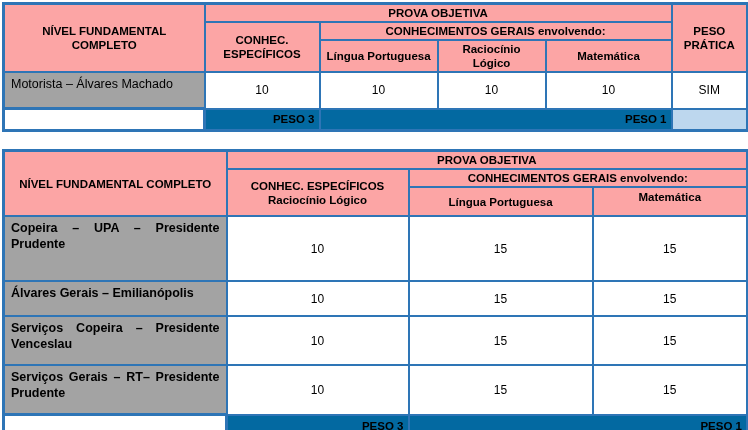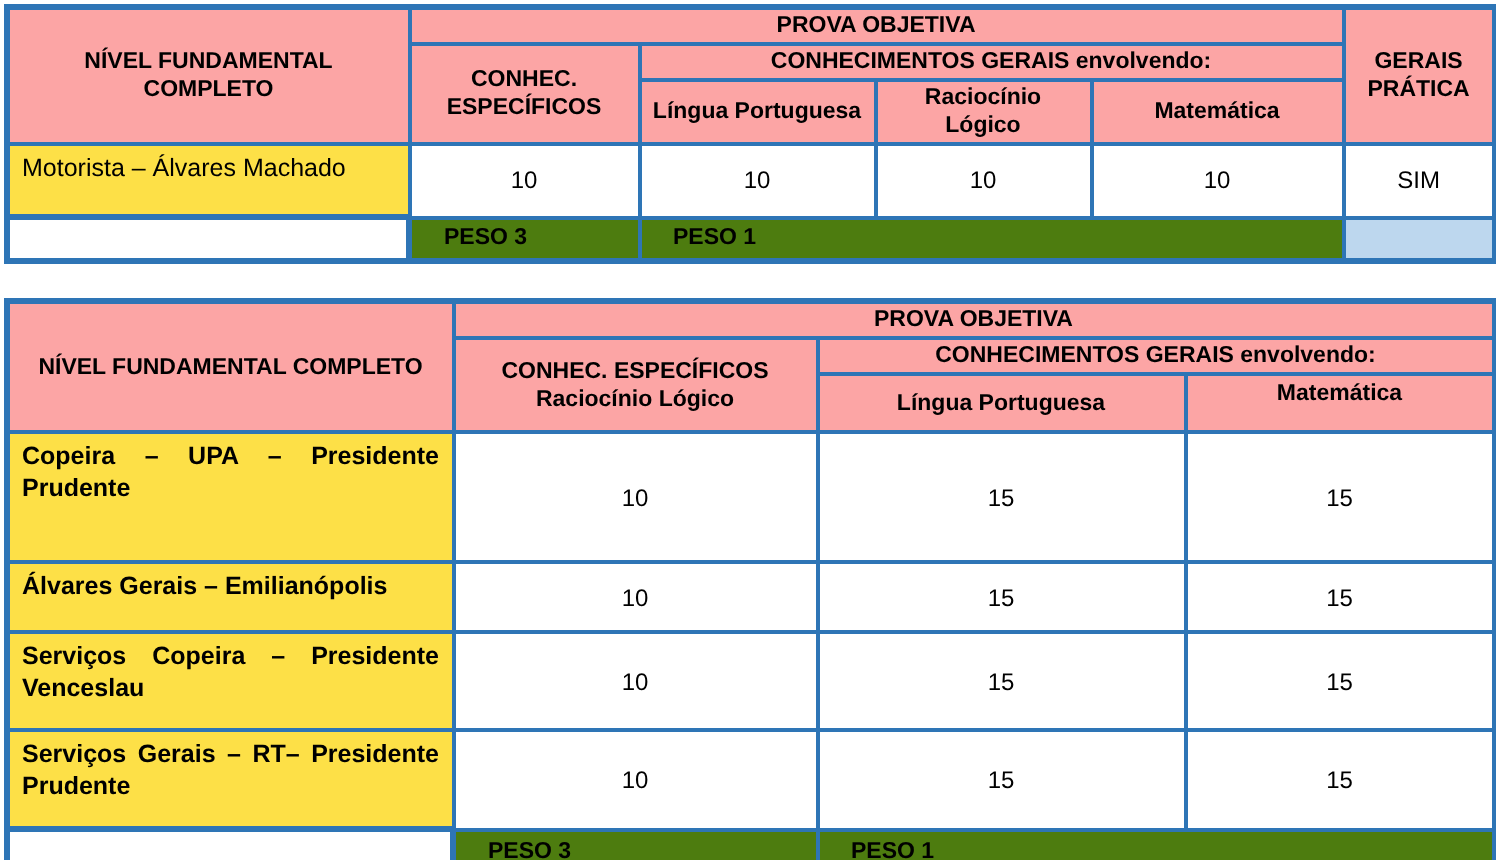--- a/index.html
+++ b/index.html
@@ -36,33 +36,33 @@
     text-align: center;
     line-height: 1.22;
   }
   .t1-level { padding: 0 18px; }
   .cargo {
     font-size: 12.5px;
     text-align: left;
     vertical-align: top;
     padding: 4px 6px 2px 6px;
     line-height: 1.25;
-    background: #fde047;
+    background: #a3a3a3;
   }
   .cargo-just { text-align: justify; font-weight: bold; }
   .num {
     font-size: 12px;
     text-align: center;
     background: #ffffff;
   }
   .peso-cell {
-    background: #4d7c0f;
+    background: #0369a1;
     font-weight: bold;
     font-size: 11.5px;
-    text-align: left;
+    text-align: right;
     padding-left: 16px;
   }
   .blank-cell {
     background: #ffffff;
     border: 3px solid #2E75B6;
   }
   .empty-blue { background: #BDD7EE; }
   .valign-top { vertical-align: top; padding-top: 2px; }
   .t1 { margin-bottom: 17px; }
   .line { display: block; }
@@ -78,21 +78,21 @@
         <col style="width:115px">
         <col style="width:118px">
       <col style="width:108px">
         <col style="width:126px">
         <col style="width:76px">
     </colgroup>
     <tbody>
       <tr>
         <td class="hd t1-level" rowspan="3" style="height:18px">NÍVEL FUNDAMENTAL COMPLETO</td>
         <td class="hd" colspan="4">PROVA OBJETIVA</td>
-        <td class="hd" rowspan="3">GERAIS PRÁTICA</td>
+        <td class="hd" rowspan="3">PESO PRÁTICA</td>
       </tr>
       <tr>
         <td class="hd" rowspan="2" style="height:22px">CONHEC. ESPECÍFICOS</td>
         <td class="hd" colspan="3">CONHECIMENTOS GERAIS envolvendo:</td>
       </tr>
       <tr>
         <td class="hd" style="height:28px">Língua Portuguesa</td>
         <td class="hd">Raciocínio Lógico</td>
         <td class="hd">Matemática</td>
       </tr>

